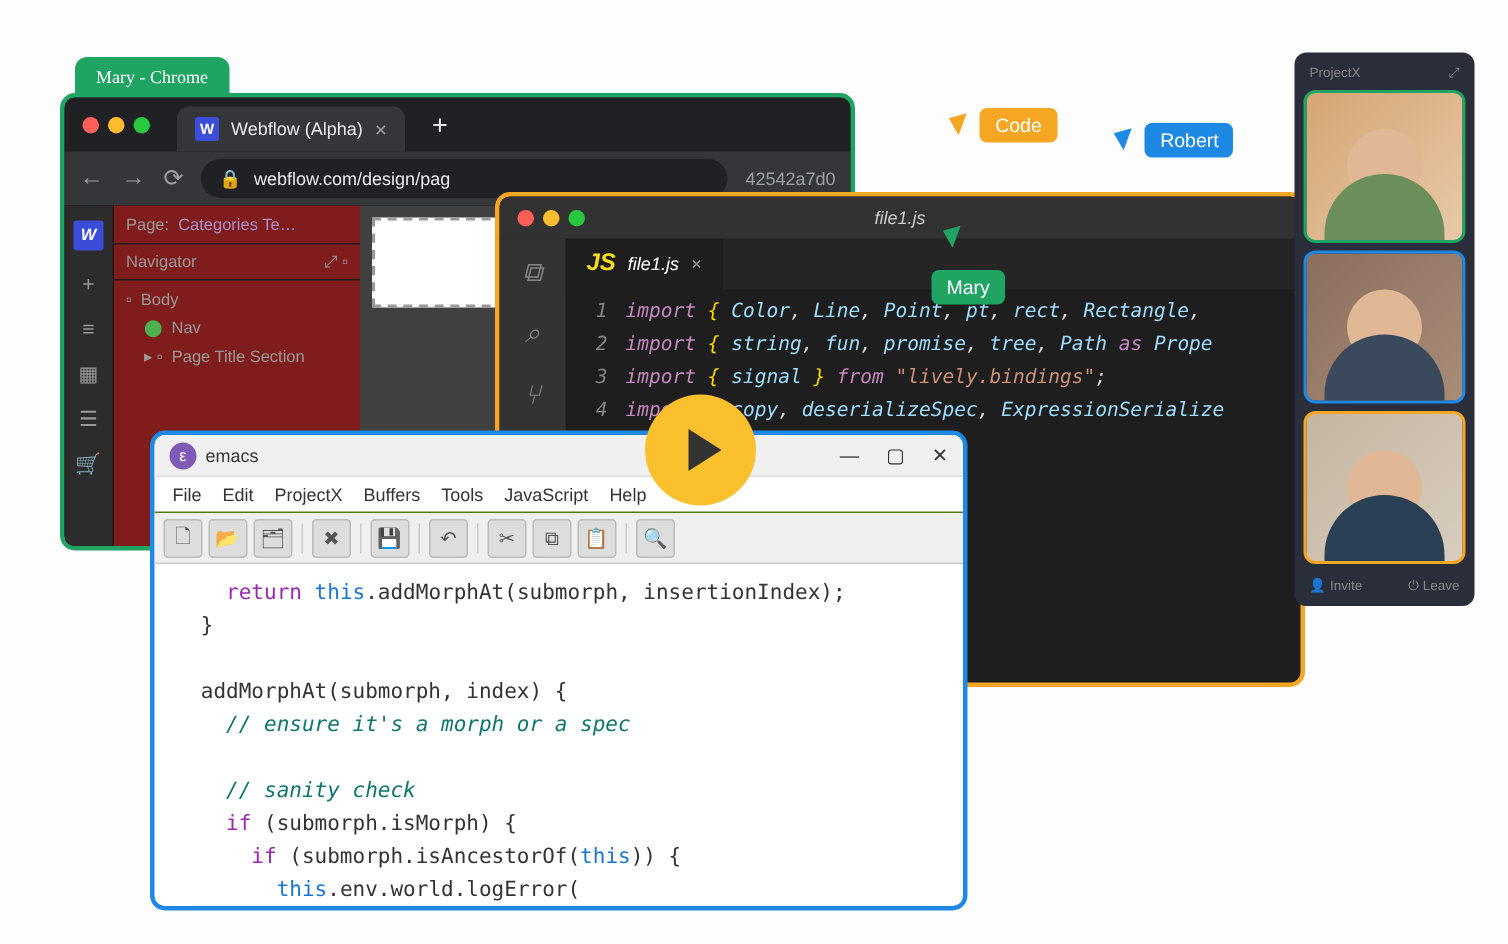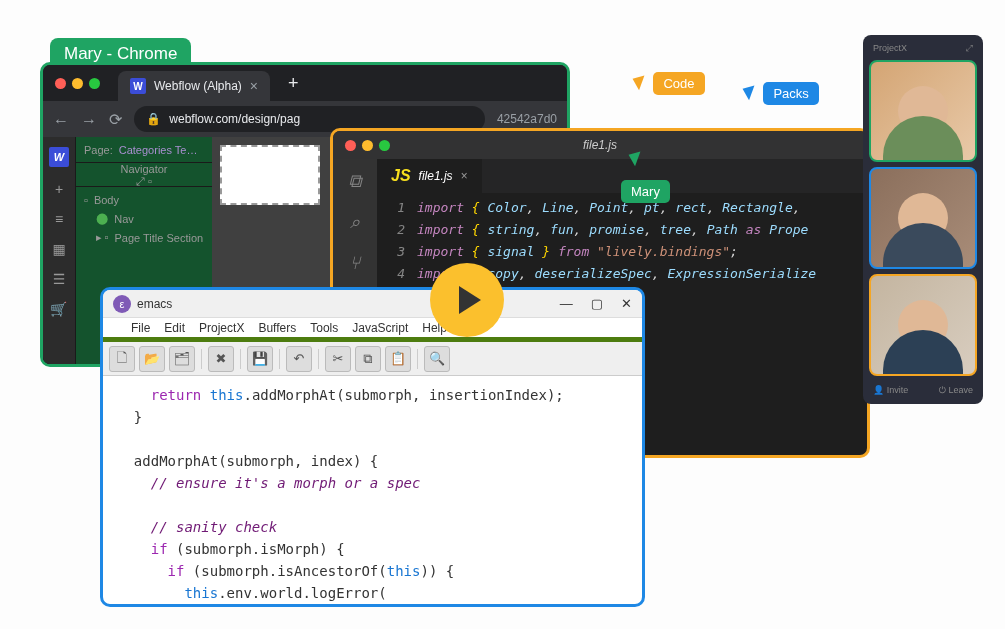--- a/index.html
+++ b/index.html
@@ -10,23 +10,24 @@
   font-family: -apple-system, BlinkMacSystemFont, "Segoe UI", sans-serif;
   position: relative;
   overflow: hidden;
 }
 
 
 .window-tab {
   position: absolute;
   padding: 6px 14px;
   border-radius: 8px 8px 0 0;
-  font-size: 17px;
+  font-size: 12px;
   color: white;
   z-index: 1;
+  font-family: Liberation Serif, serif;
 }
 .tab-mary { background: #1fa463; top: 38px; left: 50px; }
 .tab-jason { background: #f5a623; top: 105px; left: 340px; }
 .tab-robert { background: #1e88e5; top: 264px; left: 108px; }
 
 
 .chrome-window {
   position: absolute;
   top: 62px;
   left: 40px;
@@ -115,43 +116,42 @@
   color: white;
   display: flex;
   align-items: center;
   justify-content: center;
   font-size: 11px;
   font-weight: bold;
   font-style: italic;
   border-radius: 2px;
 }
 .webflow-panel {
-  width: 137px;
-  background: #14532d;
+  width: 165px;
+  background: #7f1d1d;
   border-left: 1px solid #1a1a1a;
   font-size: 11px;
   color: #999;
 }
 .wf-topbar {
   height: 26px;
   display: flex;
   align-items: center;
   padding: 0 8px;
   gap: 6px;
   border-bottom: 1px solid #1a1a1a;
 }
 .wf-topbar .purple { color: #a98fd1; }
 .wf-navhead {
   height: 24px;
   display: flex;
   align-items: center;
   justify-content: space-between;
   padding: 0 8px;
   border-bottom: 1px solid #1a1a1a;
-  flex-direction: column;
 }
 .wf-tree { padding: 4px 0; }
 .wf-tree-item {
   padding: 3px 8px;
   display: flex;
   align-items: center;
   gap: 6px;
   font-size: 11px;
 }
 .wf-tree-item.indent1 { padding-left: 20px; }
@@ -281,24 +281,24 @@
   margin-right: 6px;
 }
 .emacs-title { font-size: 12px; color: #333; }
 .emacs-winbtns { margin-left: auto; display: flex; gap: 18px; }
 .winbtn { font-size: 13px; color: #333; }
 .emacs-menubar {
   height: 24px;
   display: flex;
   align-items: center;
   gap: 14px;
-  padding: 0 28px;
+  padding: 0 12px;
   font-size: 12px;
   color: #333;
-  border-bottom: 5px solid #4d7c0f;
+  border-bottom: 1px solid #4d7c0f;
 }
 .emacs-toolbar {
   height: 34px;
   background: #efefef;
   border-bottom: 1px solid #ccc;
   display: flex;
   align-items: center;
   gap: 4px;
   padding: 0 6px;
 }
@@ -317,21 +317,21 @@
 .emacs-code {
   padding: 8px 14px;
   font-family: Consolas, Monaco, monospace;
   font-size: 14px;
   line-height: 22px;
   white-space: pre;
   color: #333;
 }
 .ekw { color: #9c27b0; }
 .ethis { color: #1976d2; }
-.estr-com { color: #701a75; font-style: italic; }
+.estr-com { color: #0f766e; font-style: italic; }
 
 
 .play-button {
   position: absolute;
   top: 263px;
   left: 430px;
   width: 74px;
   height: 74px;
   background: #fbc02d;
   border-radius: 50%;
@@ -580,21 +580,21 @@
 <div class="play-button">
   <div class="play-triangle"></div>
 </div>
 
 <div class="cursor-label cur-jason">
   <span class="cursor-ptr"></span>
   <span class="cursor-tag">Code</span>
 </div>
 <div class="cursor-label cur-robert">
   <span class="cursor-ptr"></span>
-  <span class="cursor-tag">Packs</span>
+  <span class="cursor-tag">Robert</span>
 </div>
 <div class="cursor-label cur-mary">
   <span class="cursor-ptr"></span>
   <span class="cursor-tag">Mary</span>
 </div>
 
 <div class="video-panel">
   <div class="vp-header">
     <span>ProjectX</span>
     <span>⤢</span>

